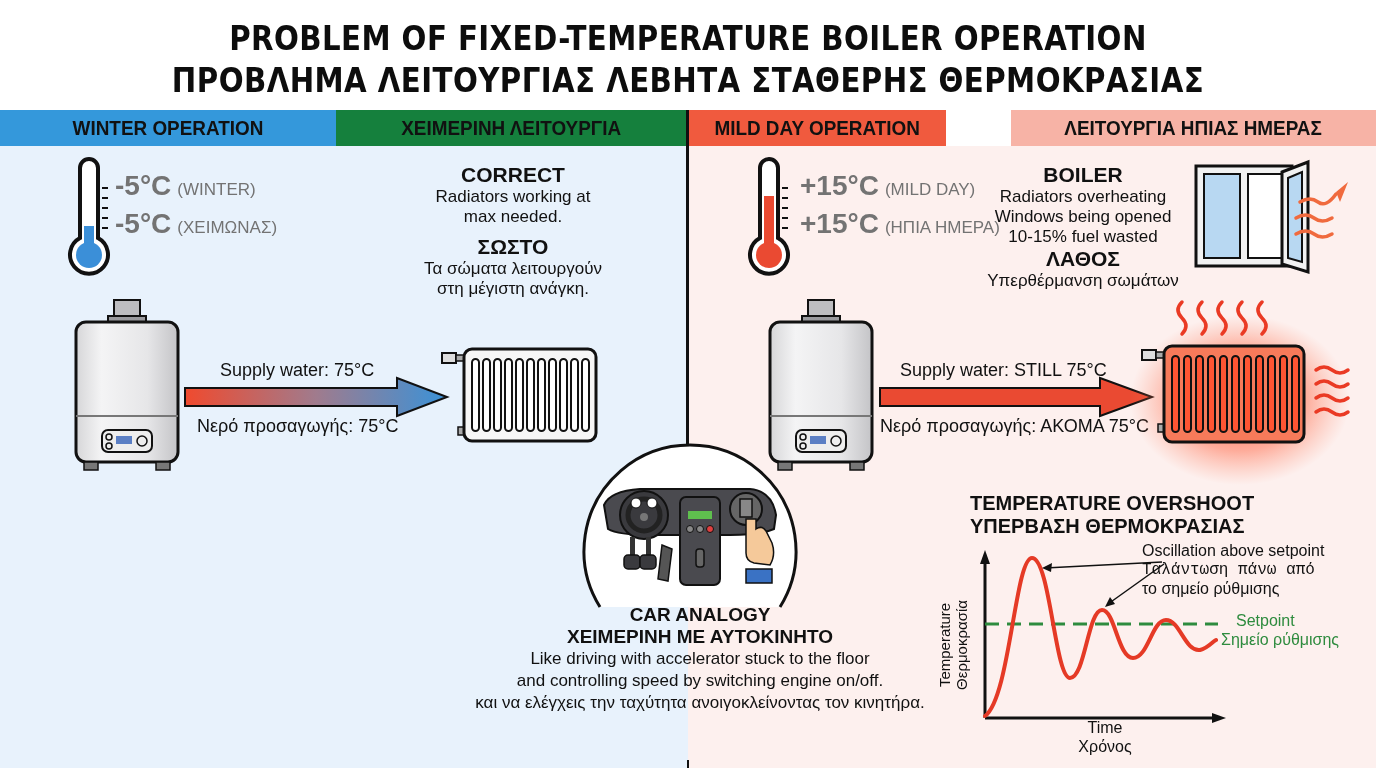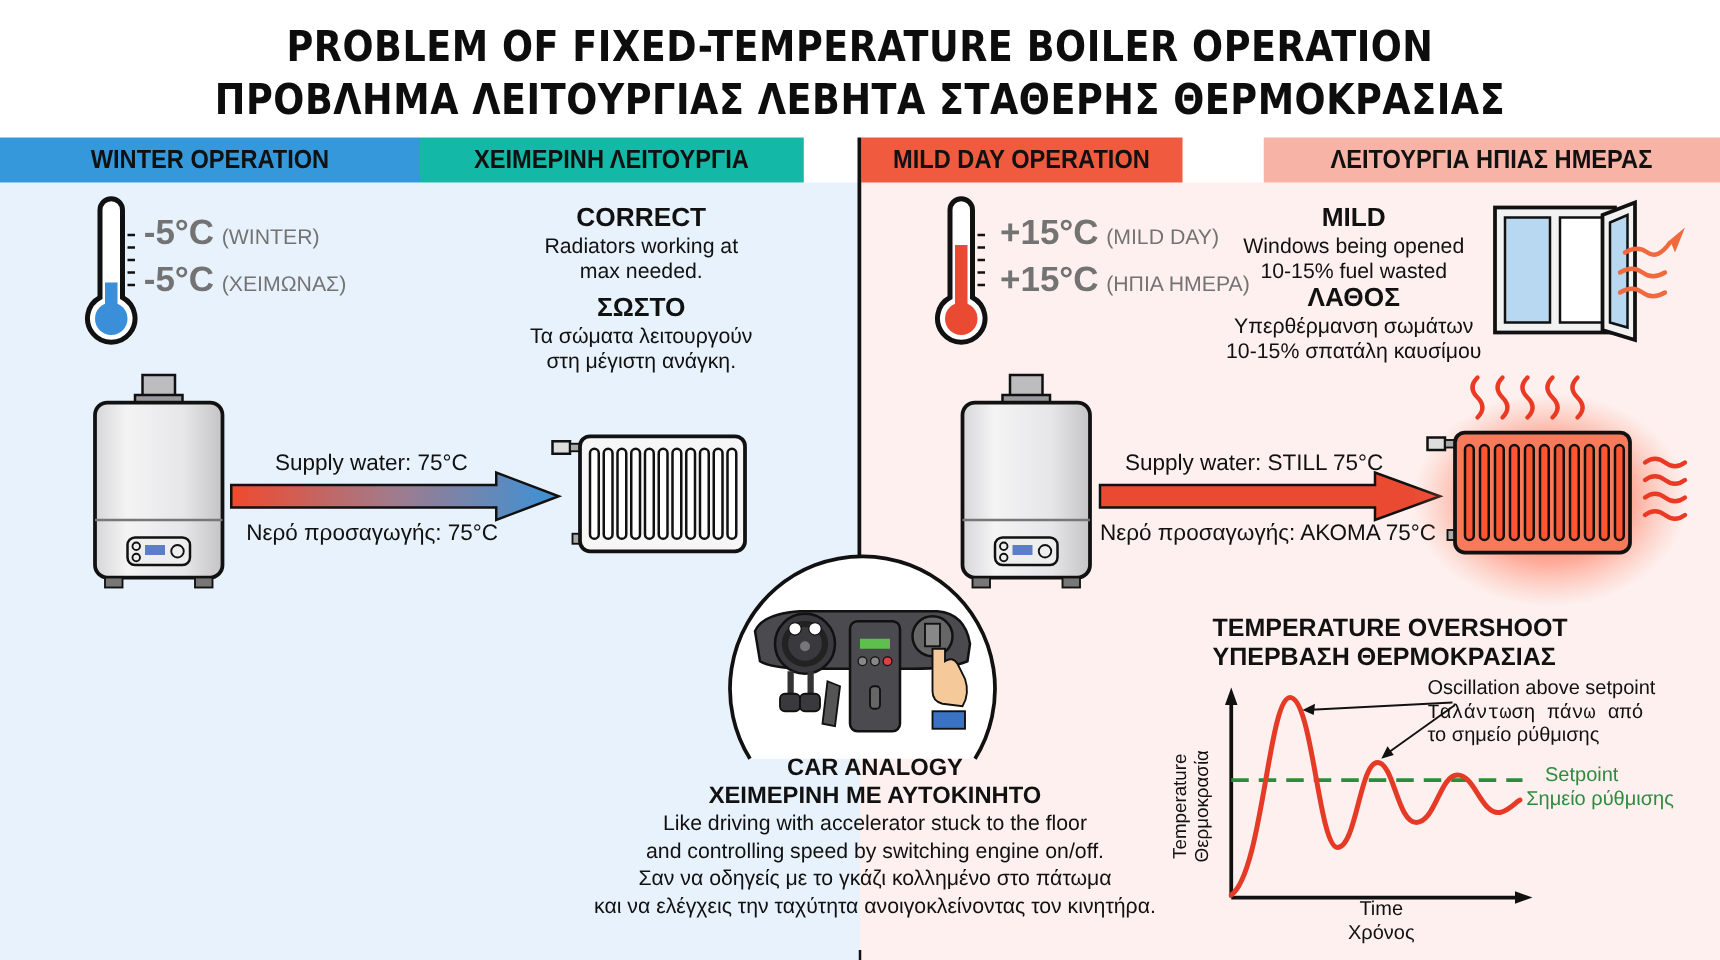--- a/index.html
+++ b/index.html
@@ -11,21 +11,21 @@
   .title.l2 { top: 60px; }
 
   .panel-left { position: absolute; left: 0; top: 146px; width: 688px; height: 622px; background: #e8f2fc; }
   .panel-right { position: absolute; left: 688px; top: 146px; width: 688px; height: 622px; background: #fdf0ee; }
   .divider { position: absolute; left: 686px; top: 110px; width: 3px; height: 340px; background: #111; }
   .divider-stub { position: absolute; left: 687px; top: 760px; width: 2px; height: 8px; background: #111; }
 
   .hdr { position: absolute; top: 110px; height: 36px; display: flex; align-items: center; justify-content: center; font-weight: 700; font-size: 21px; color: #111; }
   .hdr span { display: inline-block; transform: scaleX(0.9); white-space: nowrap; }
   .hdr.w-en { left: 0; width: 336px; background: #3498db; }
-  .hdr.w-gr { left: 336px; width: 307px; background: #14b8a6; }
+  .hdr.w-gr { left: 336px; width: 350px; background: #15803d; }
   .hdr.m-en { left: 689px; width: 257px; background: #f05a3e; }
   .hdr.m-gr { left: 1011px; width: 365px; background: #f7b3a6; }
 
   .temp { position: absolute; font-weight: 700; font-size: 28px; color: #737373; white-space: nowrap; }
   .temp small { font-weight: 400; font-size: 17px; margin-left: 6px; }
 
   .textblock { position: absolute; text-align: center; color: #111; }
   .textblock .h { font-weight: 700; font-size: 21px; line-height: 24px; }
   .textblock .p { font-size: 17px; line-height: 20px; }
 
@@ -152,26 +152,26 @@
       <line x1="38" y1="40" x2="44" y2="40"></line>
     <line x1="38" y1="50" x2="44" y2="50"></line>
       <line x1="38" y1="60" x2="44" y2="60"></line>
     <line x1="38" y1="70" x2="44" y2="70"></line>
   </g>
 </svg>
 <div class="temp" style="left:800px;top:170px;"><span>+15°C</span><small>(MILD DAY)</small></div>
 <div class="temp" style="left:800px;top:208px;"><span>+15°C</span><small>(ΗΠΙΑ ΗΜΕΡΑ)</small></div>
 
 <div class="textblock" style="left:968px;top:163px;width:230px;">
-  <div class="h">MILD</div>
+  <div class="h">BOILER</div>
+  <div class="p">Radiators overheating</div>
   <div class="p">Windows being opened</div>
   <div class="p">10-15% fuel wasted</div>
   <div class="h">ΛΑΘΟΣ</div>
   <div class="p">Υπερθέρμανση σωμάτων</div>
-  <div class="p">10-15% σπατάλη καυσίμου</div>
 </div>
 
 <svg style="left:1196px;top:160px;" width="160" height="115" viewBox="0 0 160 115">
   <rect x="0" y="6" width="96" height="100" fill="#f2f2f2" stroke="#111" stroke-width="3"></rect>
   <rect x="8" y="14" width="36" height="84" fill="#b8d8f2" stroke="#111" stroke-width="2"></rect>
   <rect x="52" y="14" width="36" height="84" fill="#fff" stroke="#111" stroke-width="2"></rect>
   <path d="M86 12 L112 2 V112 L86 104 Z" fill="#f2f2f2" stroke="#111" stroke-width="3"></path>
   <path d="M92 18 L106 12 V102 L92 98 Z" fill="#b8d8f2" stroke="#111" stroke-width="2"></path>
   <g fill="none" stroke="#f06a3e" stroke-width="3.5" stroke-linecap="round">
     <path d="M104 42 q10 -6 18 0 t18 -8"></path>
@@ -267,21 +267,20 @@
   <path d="M62 60 L72 64 L68 96 L58 94 Z" fill="#555" stroke="#111" stroke-width="1.5"></path>
   <path d="M146 34 v34 q0 8 8 10 l16 2 q6 -10 2 -22 l-6 -12 q-4 -6 -10 -2 v-10 Z" fill="#f5c99a" stroke="#111" stroke-width="1.5"></path>
   <rect x="146" y="84" width="26" height="14" fill="#3a72c4" stroke="#111" stroke-width="1.5"></rect>
 </svg>
 
 <div class="car-text" style="top:604px;">
   <div class="h">CAR ANALOGY</div>
   <div class="h">ΧΕΙΜΕΡΙΝΗ ΜΕ ΑΥΤΟΚΙΝΗΤΟ</div>
   <div class="p">Like driving with accelerator stuck to the floor</div>
   <div class="p">and controlling speed by switching engine on/off.</div>
-  <div class="p">Σαν να οδηγείς με το γκάζι κολλημένο στο πάτωμα</div>
   <div class="p">και να ελέγχεις την ταχύτητα ανοιγοκλείνοντας τον κινητήρα.</div>
 </div>
 
 <div class="section-title" style="left:970px;top:492px;">TEMPERATURE OVERSHOOT</div>
 <div class="section-title" style="left:970px;top:515px;">ΥΠΕΡΒΑΣΗ ΘΕΡΜΟΚΡΑΣΙΑΣ</div>
 
 <div class="label" style="left:1142px;top:542px;font-size:16px;">Oscillation above setpoint</div>
 <div class="label" style="left:1142px;top:561px;font-size:16px;font-family:Liberation Mono, monospace;">Ταλάντωση πάνω από</div>
 <div class="label" style="left:1142px;top:580px;font-size:16px;text-align:center;">το σημείο ρύθμισης</div>
 

